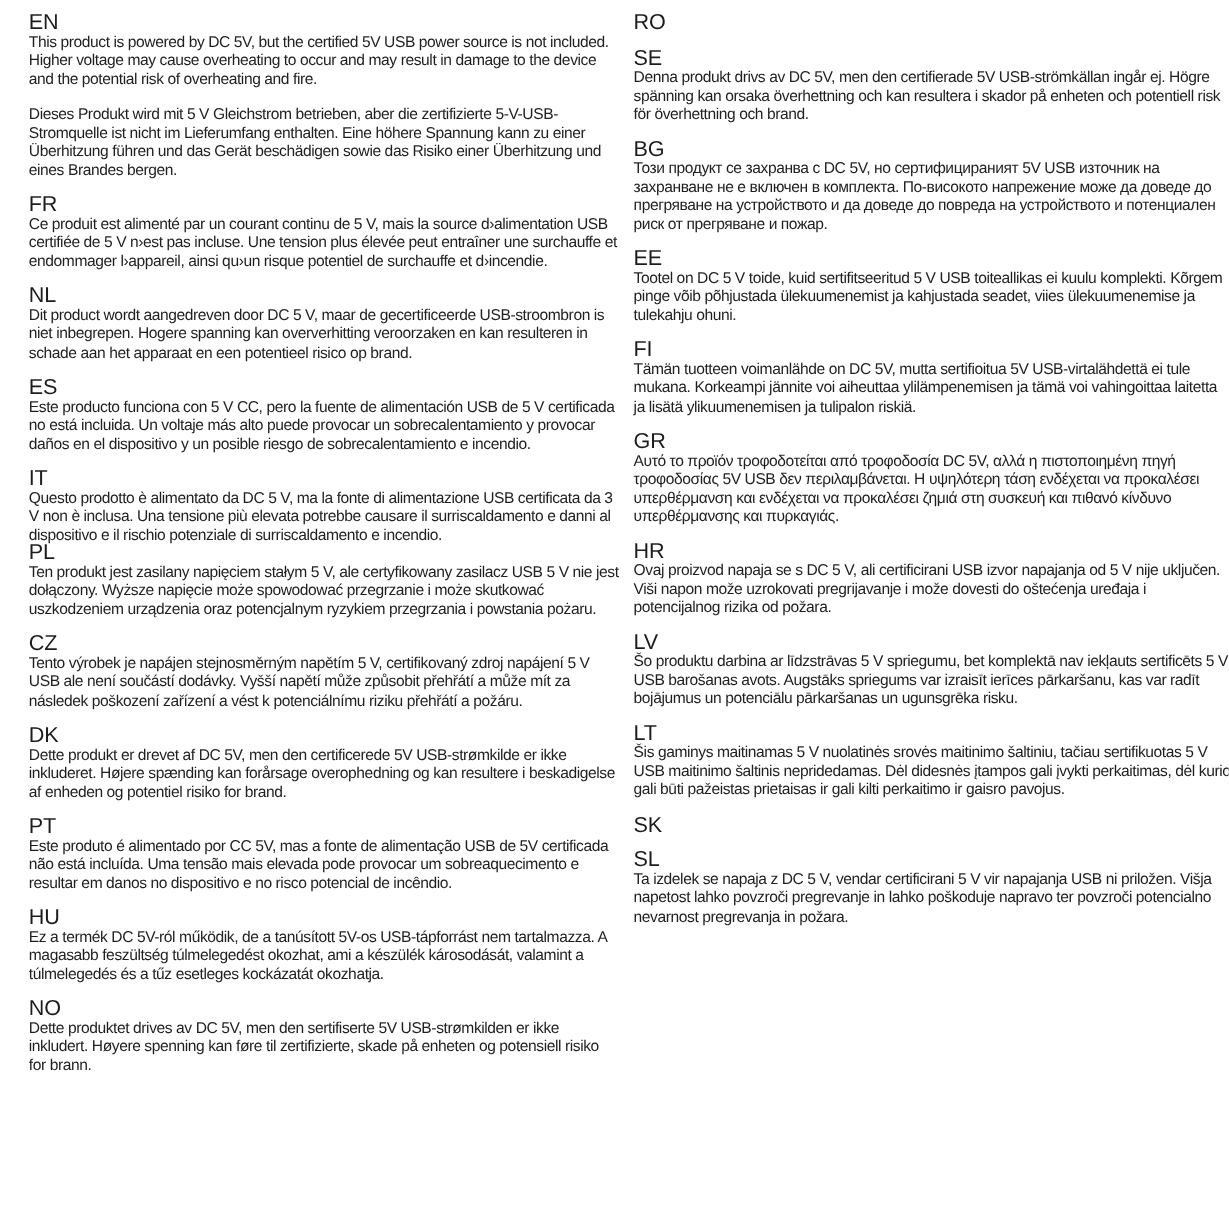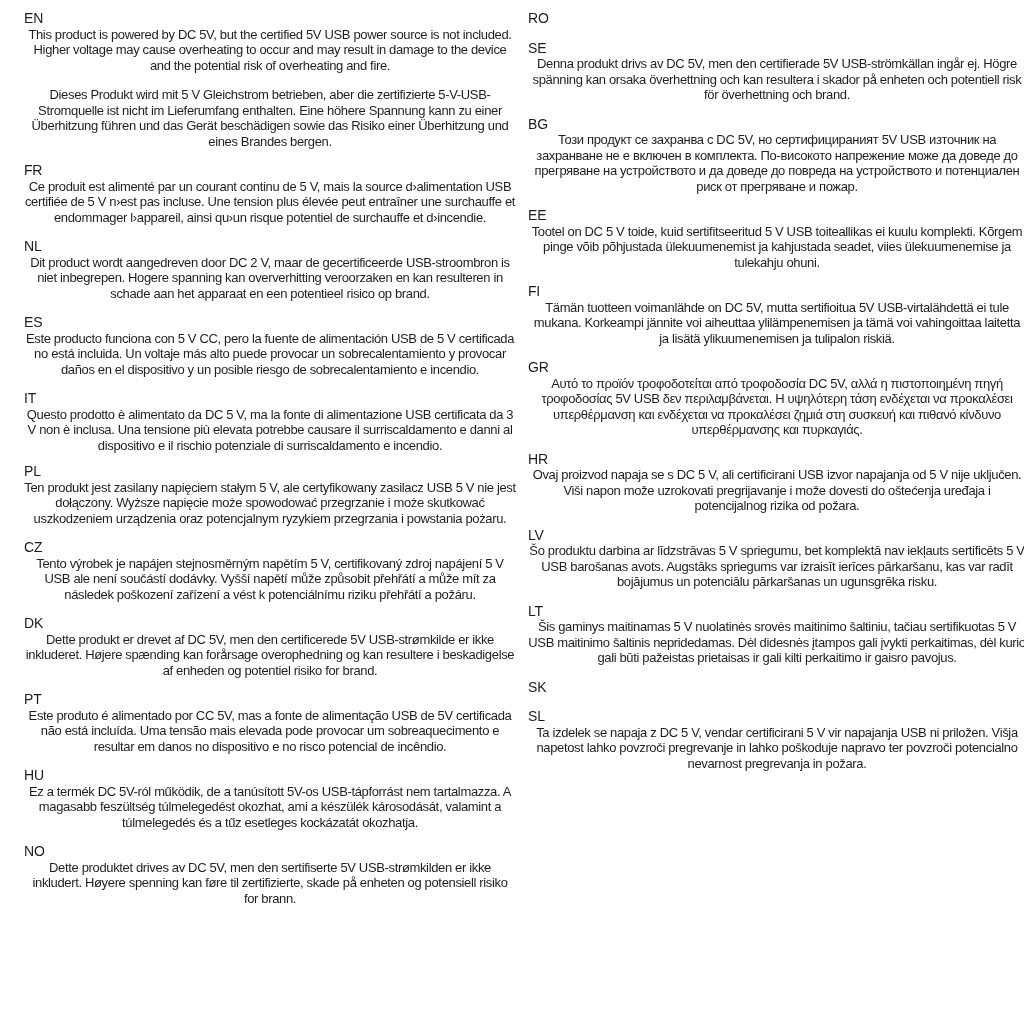--- a/index.html
+++ b/index.html
@@ -17,37 +17,36 @@
     color: #1f1f1f;
   }
   .col {
     position: absolute;
     top: 11px;
   }
   .col-left  { left: 24px;  width: 492px; }
   .col-right { left: 528px; width: 498px; }
   .lang-section { margin: 0 0 14px 0; }
   
-  .col-left .lang-section:nth-child(6) { margin-bottom: 11px; }
+  .col-left .lang-section:nth-child(6) { margin-bottom: 0; }
   .lang-code {
     margin: 0;
-    font-size: 14px;
+    font-size: 18px;
     font-weight: 400;
     line-height: 15.5px;
     letter-spacing: -0.2px;
     color: #1c1c1c;
   }
   .lang-text {
     margin: 0;
     font-size: 13px;
     font-weight: 400;
     line-height: 15.5px;
     letter-spacing: -0.35px;
     color: #1f1f1f;
-    text-align: center;
   }
 </style>
 </head>
 <body>
 
 <div class="page">
   <div class="col col-left" id="col-left">
   <section class="lang-section">
     <h2 class="lang-code">EN</h2>
     <p class="lang-text">This product is powered by DC 5V, but the certified 5V USB power source is not included. Higher voltage may cause overheating to occur and may result in damage to the device and the potential risk of overheating and fire.</p>
@@ -57,21 +56,21 @@
     <p class="lang-text">Dieses Produkt wird mit 5 V Gleichstrom betrieben, aber die zertifizierte 5-V-USB-Stromquelle ist nicht im Lieferumfang enthalten. Eine höhere Spannung kann zu einer Überhitzung führen und das Gerät beschädigen sowie das Risiko einer Überhitzung und eines Brandes bergen.</p>
   </section>
 
   <section class="lang-section">
     <h2 class="lang-code">FR</h2>
     <p class="lang-text">Ce produit est alimenté par un courant continu de 5 V, mais la source d›alimentation USB certifiée de 5 V n›est pas incluse. Une tension plus élevée peut entraîner une surchauffe et endommager l›appareil, ainsi qu›un risque potentiel de surchauffe et d›incendie.</p>
   </section>
 
   <section class="lang-section">
     <h2 class="lang-code">NL</h2>
-    <p class="lang-text">Dit product wordt aangedreven door DC 2 V, maar de gecertificeerde USB-stroombron is niet inbegrepen. Hogere spanning kan oververhitting veroorzaken en kan resulteren in schade aan het apparaat en een potentieel risico op brand.</p>
+    <p class="lang-text">Dit product wordt aangedreven door DC 5 V, maar de gecertificeerde USB-stroombron is niet inbegrepen. Hogere spanning kan oververhitting veroorzaken en kan resulteren in schade aan het apparaat en een potentieel risico op brand.</p>
   </section>
 
   <section class="lang-section">
     <h2 class="lang-code">ES</h2>
     <p class="lang-text">Este producto funciona con 5 V CC, pero la fuente de alimentación USB de 5 V certificada no está incluida. Un voltaje más alto puede provocar un sobrecalentamiento y provocar daños en el dispositivo y un posible riesgo de sobrecalentamiento e incendio.</p>
   </section>
 
   <section class="lang-section">
     <h2 class="lang-code">IT</h2>
     <p class="lang-text">Questo prodotto è alimentato da DC 5 V, ma la fonte di alimentazione USB certificata da 3 V non è inclusa. Una tensione più elevata potrebbe causare il surriscaldamento e danni al dispositivo e il rischio potenziale di surriscaldamento e incendio.</p>

